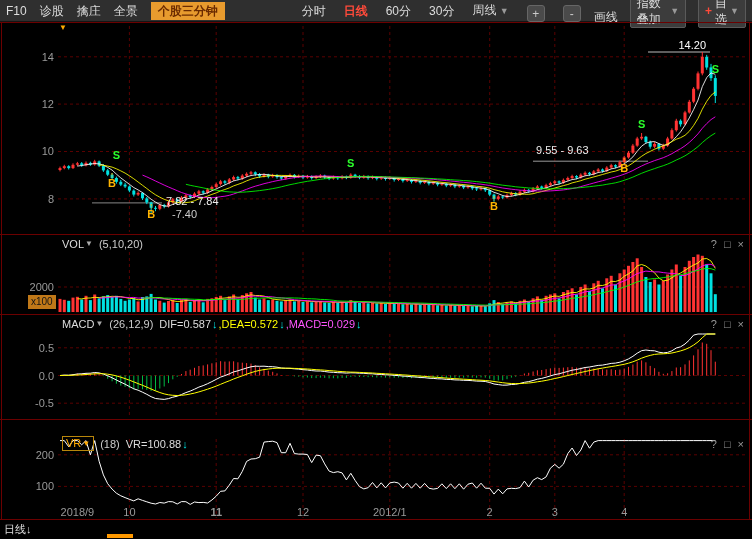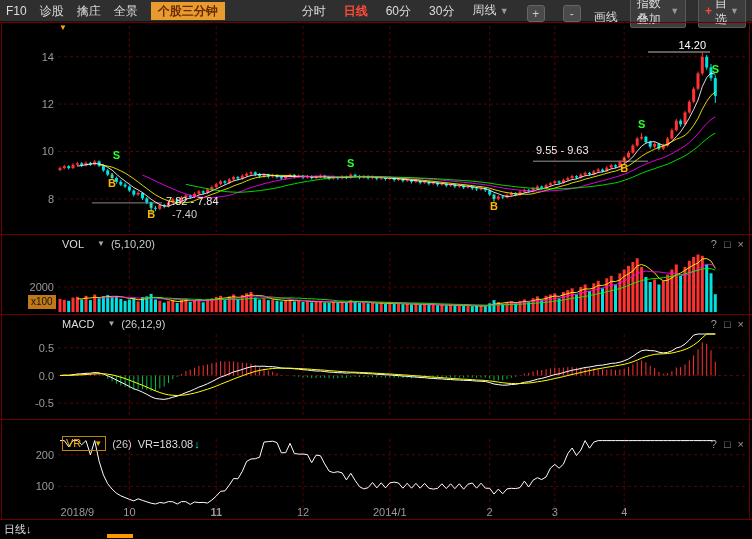--- a/index.html
+++ b/index.html
@@ -16,21 +16,21 @@
        display:flex;align-items:center;justify-content:center;color:#ccc;font-size:12px;line-height:1;cursor:pointer;}
   .right-group{margin-left:auto;display:flex;gap:12px;align-items:flex-end;}
   .btn{background:#3c3c3c;border:1px solid #5a5a5a;border-radius:2px;padding:0 6px;line-height:16px;
        display:flex;gap:3px;align-items:center;cursor:pointer;}
   .caret{color:#999;font-size:9px;}
   .plus{color:#ff4a3a;font-weight:bold;}
   svg.panel{position:absolute;left:0;display:block;}
   svg text{font-family:"Liberation Sans","DejaVu Sans",sans-serif;}
   .ind-header{position:absolute;left:0;right:0;height:15px;display:flex;align-items:center;
        gap:6px;padding-left:62px;font-size:11px;color:#ddd;z-index:5;}
-  .ind-name{cursor:pointer;display:flex;align-items:center;gap:13px;}
+  .ind-name{cursor:pointer;display:flex;align-items:center;gap:1px;}
   .dd{font-size:8px;color:#aaa;}
   .vr-box{border:1px solid #b8860b;color:#ffaa00;padding:0 3px;line-height:13px;}
   .vr-box .dd{color:#ffaa00;}
   .params{color:#ccc;}
   .vals span{margin-right:1px;white-space:nowrap;}
   .ind-icons{margin-left:auto;padding-right:8px;display:flex;gap:7px;color:#999;font-size:11px;}
   .ind-icons span{cursor:pointer;}
   .hline{position:absolute;left:0;right:0;height:1px;background:#6b0000;z-index:4;}
   .vline{position:absolute;top:22px;height:497px;width:1px;background:#6b0000;z-index:4;}
   .x100{position:absolute;left:28px;top:295px;background:#c07818;color:#151515;
@@ -783,34 +783,35 @@
       <span>×</span>
     </span>
   </div>
 
   <div class="ind-header" style="top:316px">
     <span class="ind-name">
         <span>MACD</span>
         <span class="dd">▼</span>
       </span>
     <span class="params">(26,12,9)</span>
+    <span class="vals"><span style="color:#dddddd">DIF=0.587</span><span style="color:#00e1e1">↓</span><span style="color:#ffff00">,DEA=0.572</span><span style="color:#00e1e1">↓</span><span style="color:#ff55ff">,MACD=0.029</span><span style="color:#00e1e1">↓</span></span>
     <span class="ind-icons">
       <span>?</span>
       <span>□</span>
       <span>×</span>
     </span>
   </div>
 
   <div class="ind-header" style="top:436px">
     <span class="ind-name vr-box">
         <span>VR</span>
         <span class="dd">▼</span>
       </span>
-    <span class="params">(26)</span>
-    <span class="vals"><span style="color:#dddddd">VR=183.08</span><span style="color:#00e1e1">↓</span></span>
+    <span class="params">(18)</span>
+    <span class="vals"><span style="color:#dddddd">VR=100.88</span><span style="color:#00e1e1">↓</span></span>
     <span class="ind-icons">
       <span>?</span>
       <span>□</span>
       <span>×</span>
     </span>
   </div>
 
   <span class="x100">x100</span>
 
   <div class="hline" style="top:22px"></div>
@@ -819,21 +820,21 @@
   <div class="hline" style="top:419px"></div>
   <div class="hline" style="top:519px"></div>
   <div class="vline" style="left:1px"></div>
   <div class="vline" style="left:749px"></div>
 
   <div class="timeline" id="timeline">
       <span class="month" style="left: 77.36px;">2018/9</span>
       <span class="month" style="left: 129.44px;">10</span>
       <span class="month" style="left: 216.24px; font-weight: bold;">11</span>
       <span class="month" style="left: 303.04px;">12</span>
-      <span class="month" style="left: 389.84px;">2014/1</span>
+      <span class="month" style="left: 389.84px;">2012/1</span>
       <span class="month" style="left: 489.66px;">2</span>
       <span class="month" style="left: 554.76px;">3</span>
       <span class="month" style="left: 624.2px;">4</span>
     </div>
   <span class="period"><span>日线</span><span>↓</span></span>
   <div class="scroll-thumb"></div>
 
 </div>
 
 </body></html>

